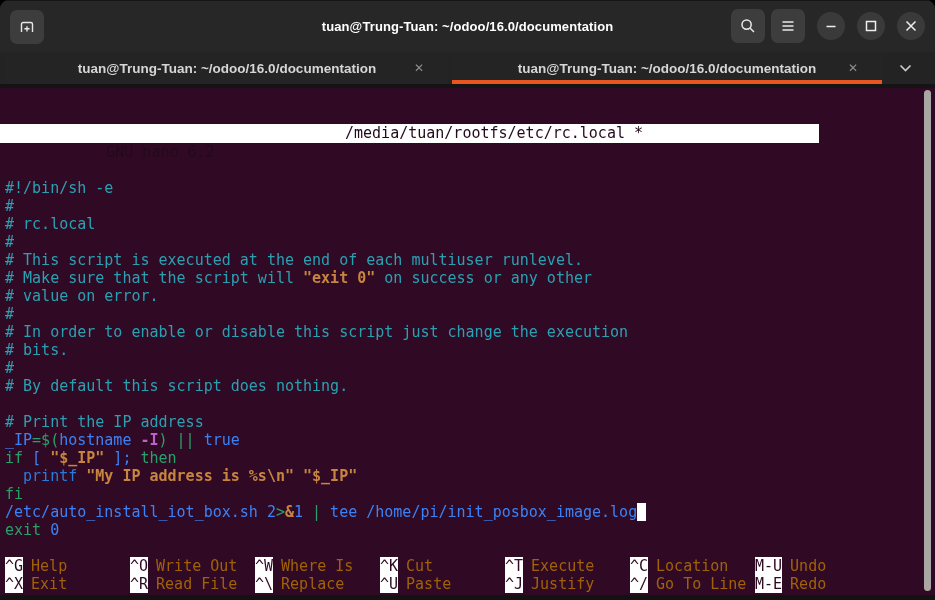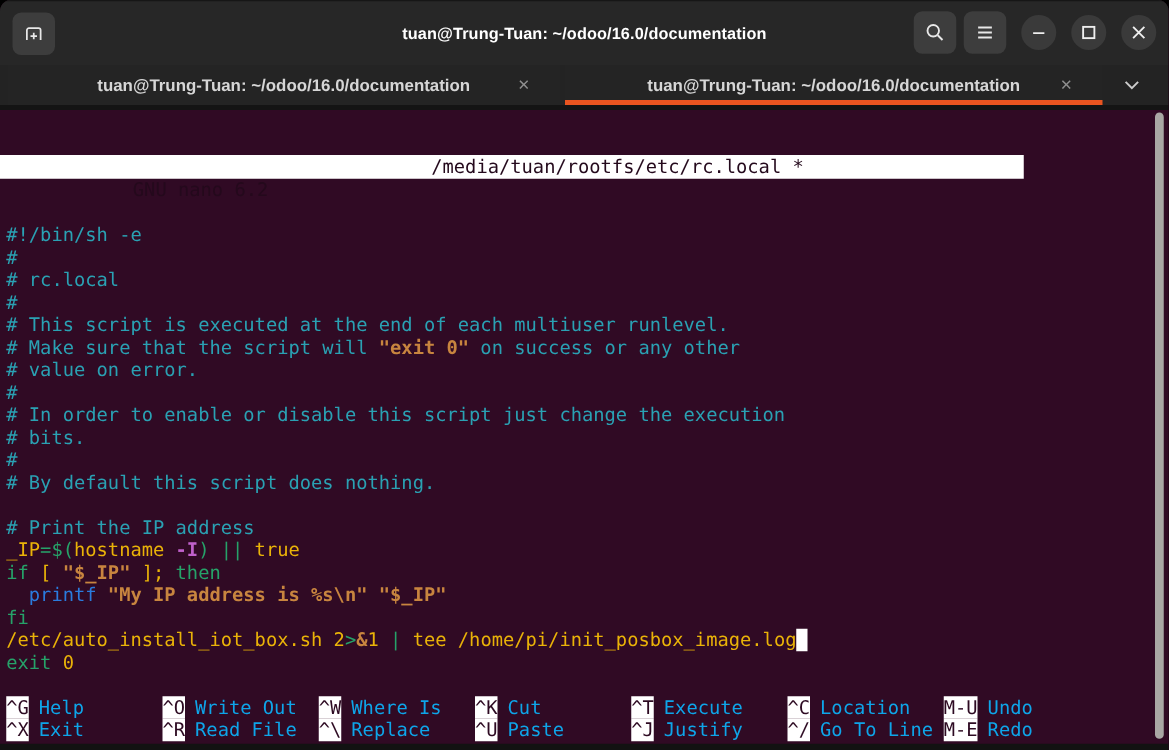--- a/index.html
+++ b/index.html
@@ -57,38 +57,38 @@
     font-size:15px; line-height:18px; white-space:pre;
   }
   .nano-header {
     height:19px; width:819px; background:#ffffff; color:#24091c;
     position:relative; line-height:19px;padding-left:20px;
   }
   .nano-version { margin-left:14px; }
   .nano-file { position:absolute; left:345px; top:0; }
   .editor { padding-left:5px; }
   .line { height:18px; }
-  .tk-w { color:#eab308; }
+  .tk-w { color:#3b82f6; }
   .tk-t { color:#2AA1B3; }
   .tk-g { color:#26A269; }
   .tk-o { color:#C8853F; font-weight:bold; }
   .tk-b { color:#2A7BDE; font-weight:normal; }
   .tk-m { color:#C061CB; font-weight:bold; }
   .tk-cur { background:#ffffff; }
   .scrollbar {
     position:absolute; top:2px; right:4px; width:7px; height:501px;
     background:#a9a7a4; border-radius:4px; cursor:pointer;
   }
   .shortcuts {
     position:absolute; left:5px; bottom:7px;
     display:grid; grid-template-columns:repeat(7,125px); grid-auto-rows:18px;
   }
   .sc { white-space:pre; }
   .sc-key { background:#ffffff; color:#2d0a22; }
-  .sc-label { color:#0ea5e9; margin-left:8px; }
+  .sc-label { color:#a16207; margin-left:8px; }
   .bottom-strip { position:absolute; left:0; bottom:0; width:100%; height:5px; background:#121212; }
   svg { display:block; }
 </style>
 </head>
 <body>
 
 <div class="window">
 
   <div class="titlebar">
     <button class="tb-btn newtab-btn">

